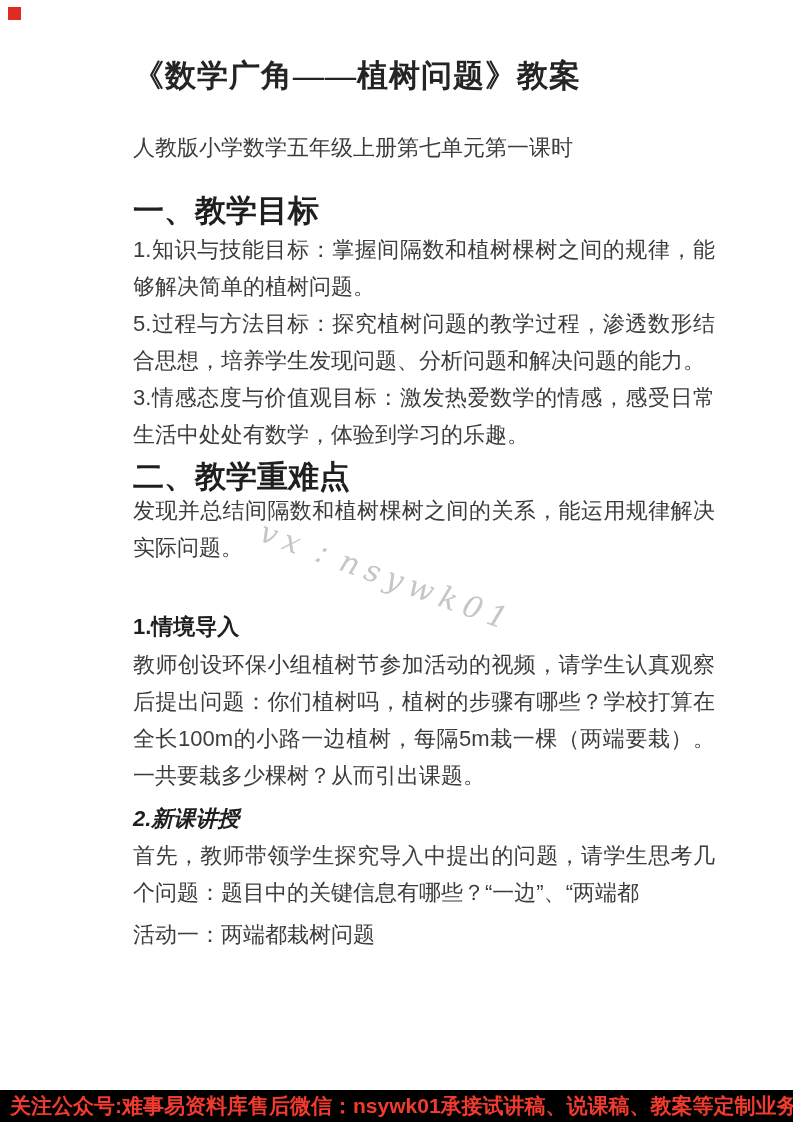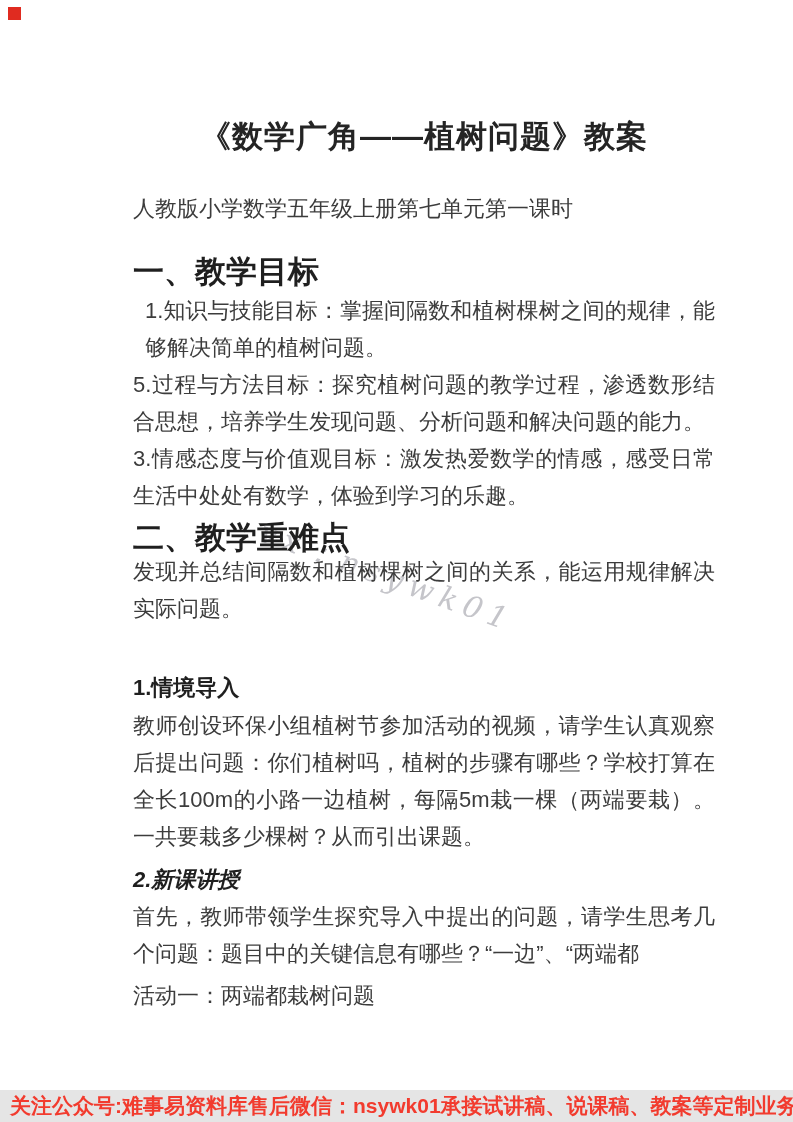--- a/index.html
+++ b/index.html
@@ -21,28 +21,28 @@
     height: 13px;
     background: #e02b20;
   }
   .content {
     position: absolute;
     left: 133px;
     top: 0;
     width: 582px;
   }
   .doc-title {
-    margin-top: 115px;
+    margin-top: 54px;
     font-size: 31px;
     line-height: 44px;
     font-weight: 700;
     letter-spacing: 1px;
     color: #242424;
-    text-align: center;
     white-space: nowrap;
+    font-family: Liberation Serif, serif;
   }
   .subtitle {
     margin-top: 35px;
     font-size: 22px;
     line-height: 30px;
     color: #3c3c3c;
   }
   .h-section {
     font-size: 31px;
     line-height: 30px;
@@ -55,21 +55,21 @@
     font-weight: 700;
     color: #1f1f1f;
   }
   .body-p {
     font-size: 22px;
     line-height: 37px;
     text-align: justify;
     color: #3c3c3c;
   }
   .mt-h1   { margin-top: 33px; }
-  .mt-p1   { margin-top: 5px; margin-left: 12px; }
+  .mt-p1   { margin-top: 5px; }
   .mt-0    { margin-top: 0; }
   .mt-h2   { margin-top: 9px; }
   .mt-p2   { }
   .mt-h3   { margin-top: 21px; }
   .mt-sub1 { margin-top: 46px; }
   .mt-pi   { margin-top: 4px; }
   .mt-sub2 { margin-top: 10px; font-style: italic; }
   .mt-act  { margin-top: 5px; }
   .mt-last { margin-top: 3px; }
   .watermark {
@@ -85,21 +85,21 @@
     color: #c5c5ca;
     white-space: nowrap;
     pointer-events: none;
   }
   .footer {
     position: absolute;
     left: 0;
     right: 0;
     bottom: 0;
     height: 32px;
-    background: #e5e5e5;
+    background: #000000;
     display: flex;
     align-items: flex-start;
     justify-content: space-between;
     padding: 2px 10px 0 10px;
     font-size: 21px;
     font-weight: 700;
     white-space: nowrap;
   }
   .footer span { display: inline-block; }
 </style>

